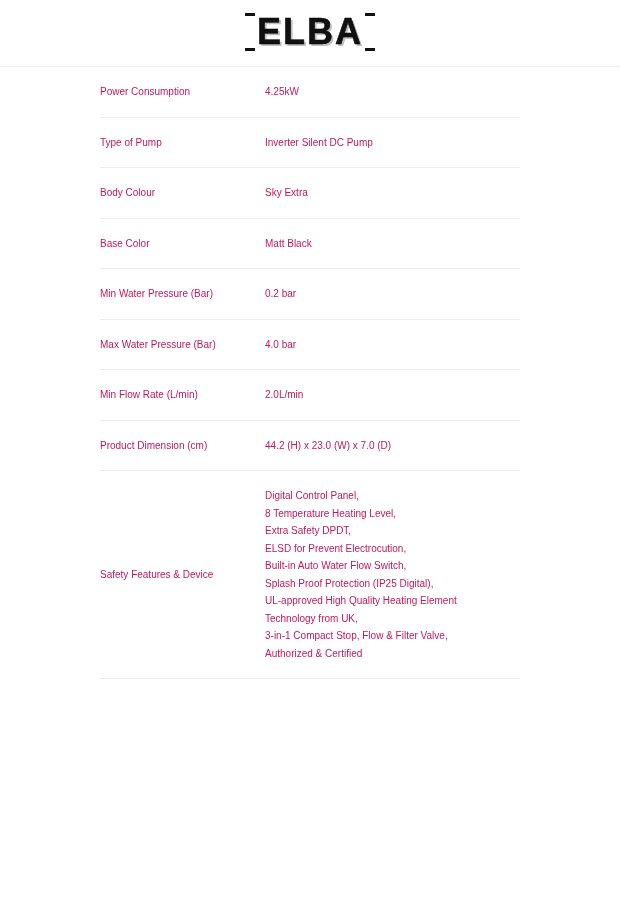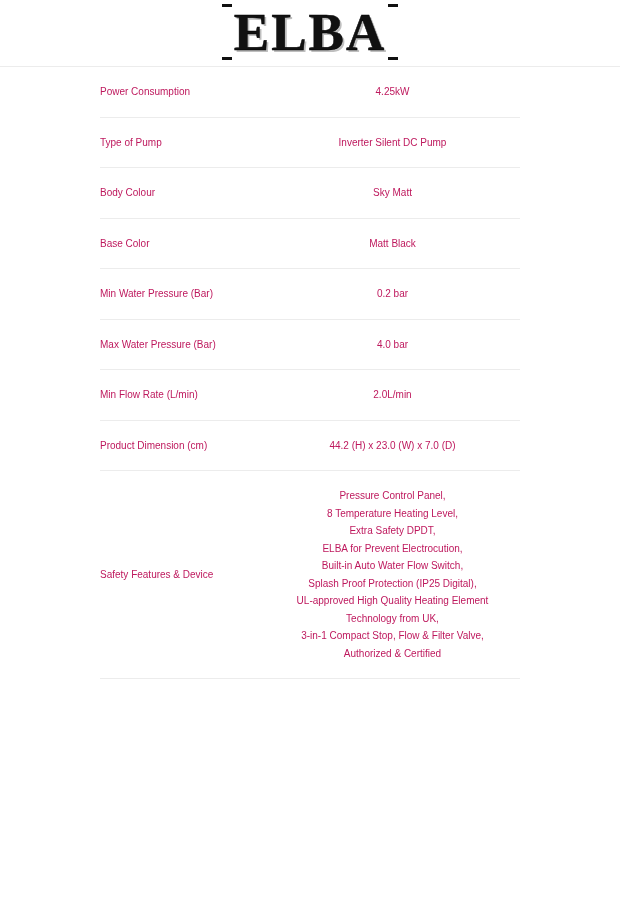--- a/index.html
+++ b/index.html
@@ -23,23 +23,23 @@
   .brand-header {
     height: 66px;
     display: flex;
     align-items: center;
     justify-content: center;
     border-bottom: 1px solid #ececec;
   }
   .brand-logo {
     position: relative;
     display: inline-block;
-    font-family: Liberation Serif, serif;
+    font-family: Liberation Sans, sans-serif;
     font-weight: bold;
-    font-size: 53px;
+    font-size: 36px;
     letter-spacing: 2px;
     color: #111111;
     padding: 2px 10px 4px 10px;
     text-shadow: 2px 2px 0 #bfbfbf;
     -webkit-text-stroke: 0.5px #000;
   }
   .brand-logo::before {
     content: "";
     position: absolute;
     left: 0;
@@ -71,21 +71,20 @@
     font-size: 10px;
     line-height: 1.75;
     color: #be185d;
   }
   .spec-label {
     width: 165px;
     padding-right: 12px;
   }
   .spec-value {
     width: 255px;
-    text-align: center;
   }
   .spec-value .line {
     display: block;
   }
 </style>
 </head>
 <body>
 
 <div class="page">
 
@@ -105,21 +104,21 @@
         </tr>
         <tr>
           <td class="spec-label">Type of Pump</td>
           <td class="spec-value">
             <span class="line">Inverter Silent DC Pump</span>
           </td>
         </tr>
         <tr>
           <td class="spec-label">Body Colour</td>
           <td class="spec-value">
-            <span class="line">Sky Matt</span>
+            <span class="line">Sky Extra</span>
           </td>
         </tr>
         <tr>
           <td class="spec-label">Base Color</td>
           <td class="spec-value">
             <span class="line">Matt Black</span>
           </td>
         </tr>
         <tr>
           <td class="spec-label">Min Water Pressure (Bar)</td>
@@ -141,24 +140,24 @@
         </tr>
         <tr>
           <td class="spec-label">Product Dimension (cm)</td>
           <td class="spec-value">
             <span class="line">44.2 (H) x 23.0 (W) x 7.0 (D)</span>
           </td>
         </tr>
         <tr>
           <td class="spec-label">Safety Features &amp; Device</td>
           <td class="spec-value">
-            <span class="line">Pressure Control Panel,</span>
+            <span class="line">Digital Control Panel,</span>
             <span class="line">8 Temperature Heating Level,</span>
             <span class="line">Extra Safety DPDT,</span>
-            <span class="line">ELBA for Prevent Electrocution,</span>
+            <span class="line">ELSD for Prevent Electrocution,</span>
             <span class="line">Built-in Auto Water Flow Switch,</span>
             <span class="line">Splash Proof Protection (IP25 Digital),</span>
             <span class="line">UL-approved High Quality Heating Element</span>
             <span class="line">Technology from UK,</span>
             <span class="line">3-in-1 Compact Stop, Flow &amp; Filter Valve,</span>
             <span class="line">Authorized &amp; Certified</span>
           </td>
         </tr>
       </tbody>
   </table>

